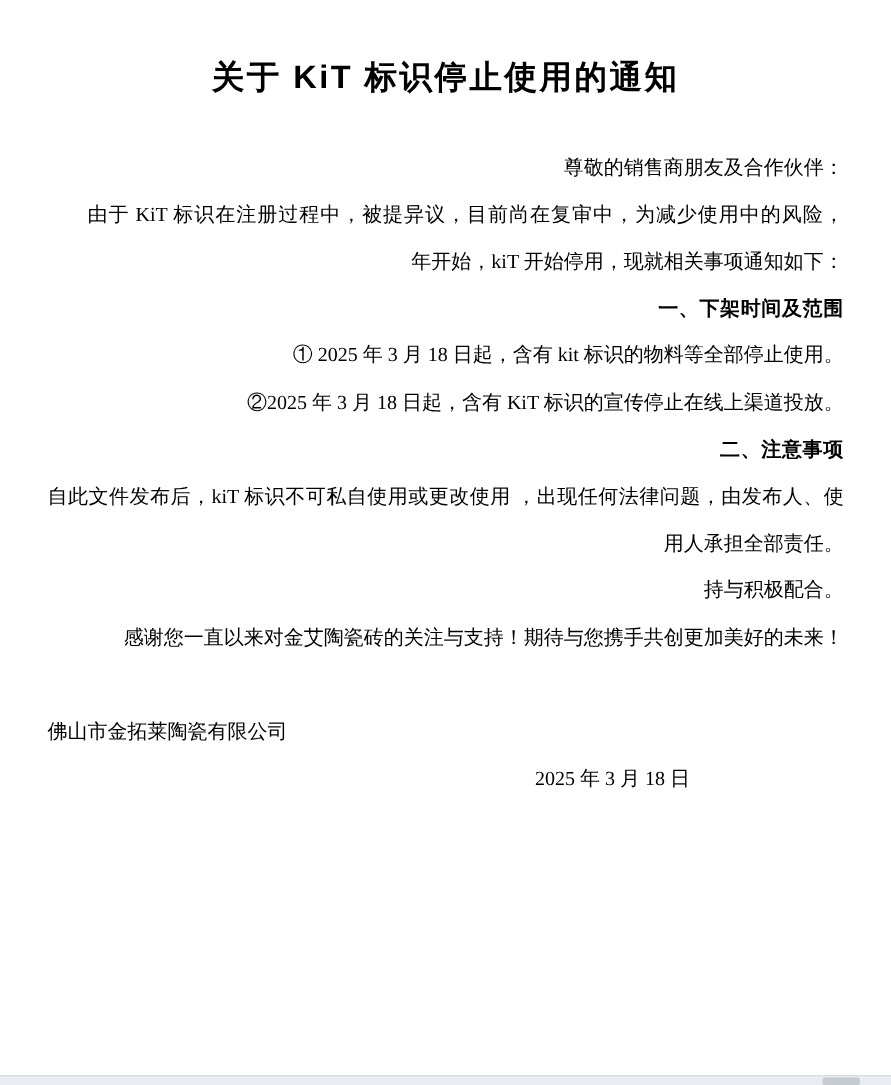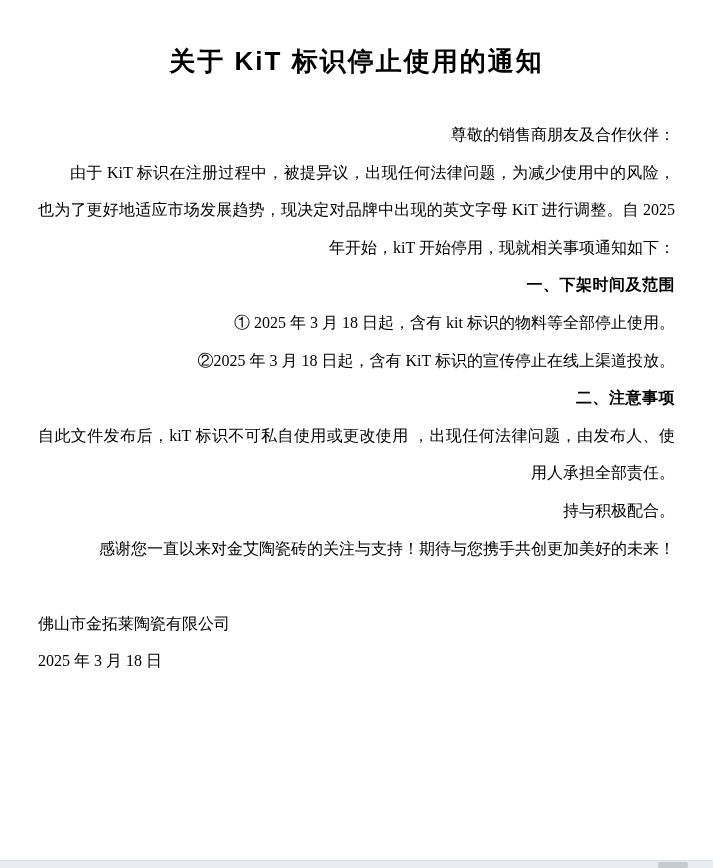--- a/index.html
+++ b/index.html
@@ -42,21 +42,21 @@
     font-weight: bold;
     font-family: Liberation Serif, serif;
     letter-spacing: 0.5px;
   }
   .sig-company {
     text-align: left;
     padding-right: 73px;
     margin-top: 37.6px;
   }
   .sig-date {
-    text-align: left;
+    text-align: right;
     padding-right: 123px;
   }
   .hscrollbar {
     position: absolute;
     left: 0;
     bottom: 0;
     width: 713px;
     height: 8px;
     background: #e9ecf0;
     border-top: 1px solid #d9dce1;
@@ -73,22 +73,21 @@
   }
 </style>
 </head>
 <body>
 
 <div class="doc">
   <h1 class="title">关于 KiT 标识停止使用的通知</h1>
 
   <div class="body-text">
     <p class="line">尊敬的销售商朋友及合作伙伴：</p>
-    <p class="line indent fill">由于 KiT 标识在注册过程中，被提异议，出现任何法律问题，为减少使用中的风险，</p>
-    <p class="line fill">也为了更好地适应市场发展趋势，现决定对品牌中出现的英文字母 KiT 进行调整。自 2025</p>
+    <p class="line indent fill">由于 KiT 标识在注册过程中，被提异议，目前尚在复审中，为减少使用中的风险，</p>
     <p class="line">年开始，kiT 开始停用，现就相关事项通知如下：</p>
     <p class="line heading">一、下架时间及范围</p>
     <p class="line">① 2025 年 3 月 18 日起，含有 kit 标识的物料等全部停止使用。</p>
     <p class="line">②2025 年 3 月 18 日起，含有 KiT 标识的宣传停止在线上渠道投放。</p>
     <p class="line heading">二、注意事项</p>
     <p class="line fill">自此文件发布后，kiT 标识不可私自使用或更改使用 ，出现任何法律问题，由发布人、使</p>
     <p class="line">用人承担全部责任。</p>
     <p class="line">持与积极配合。</p>
     <p class="line">感谢您一直以来对金艾陶瓷砖的关注与支持！期待与您携手共创更加美好的未来！</p>
 

